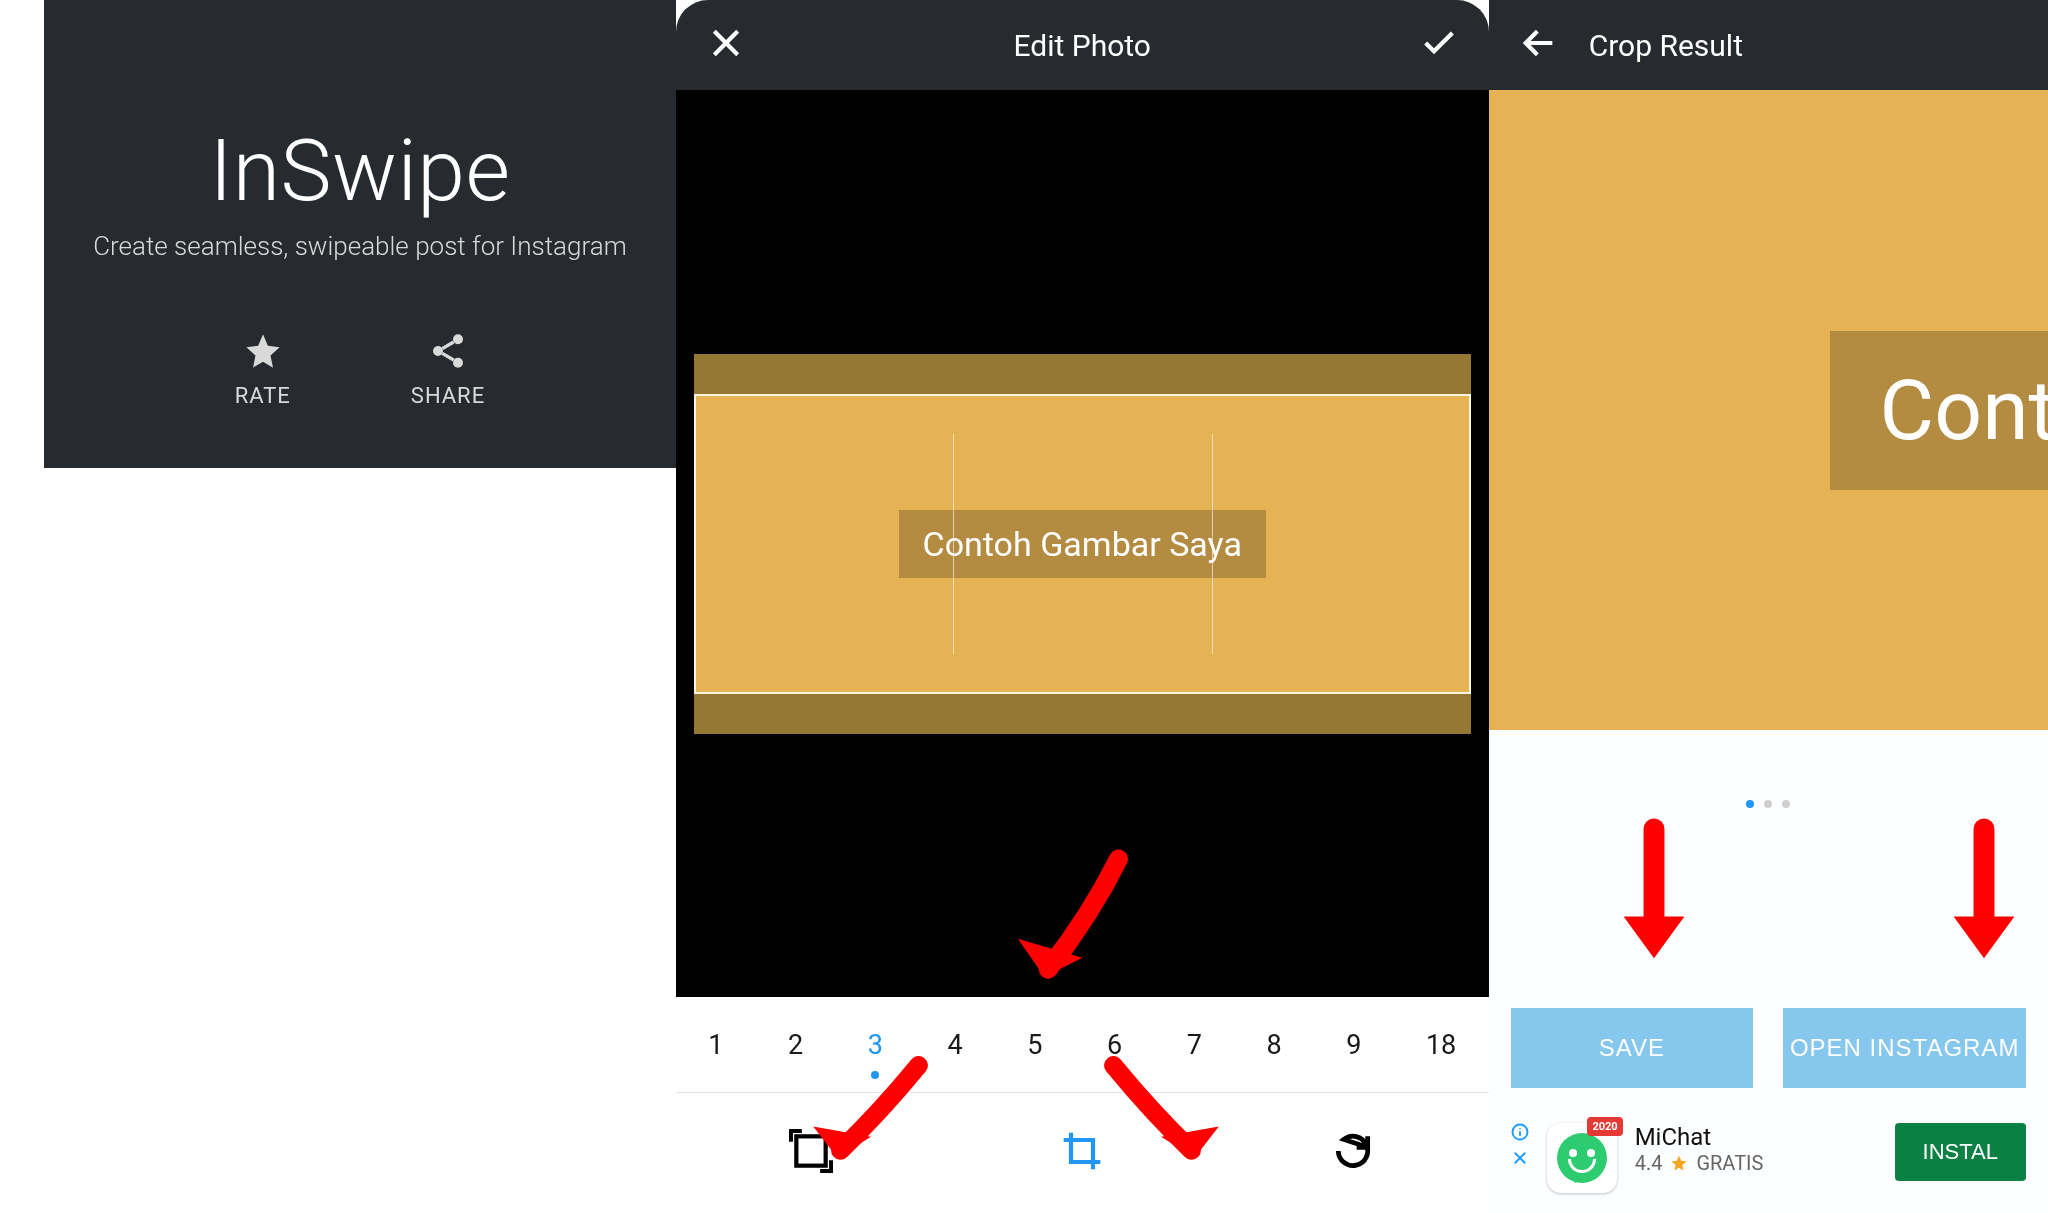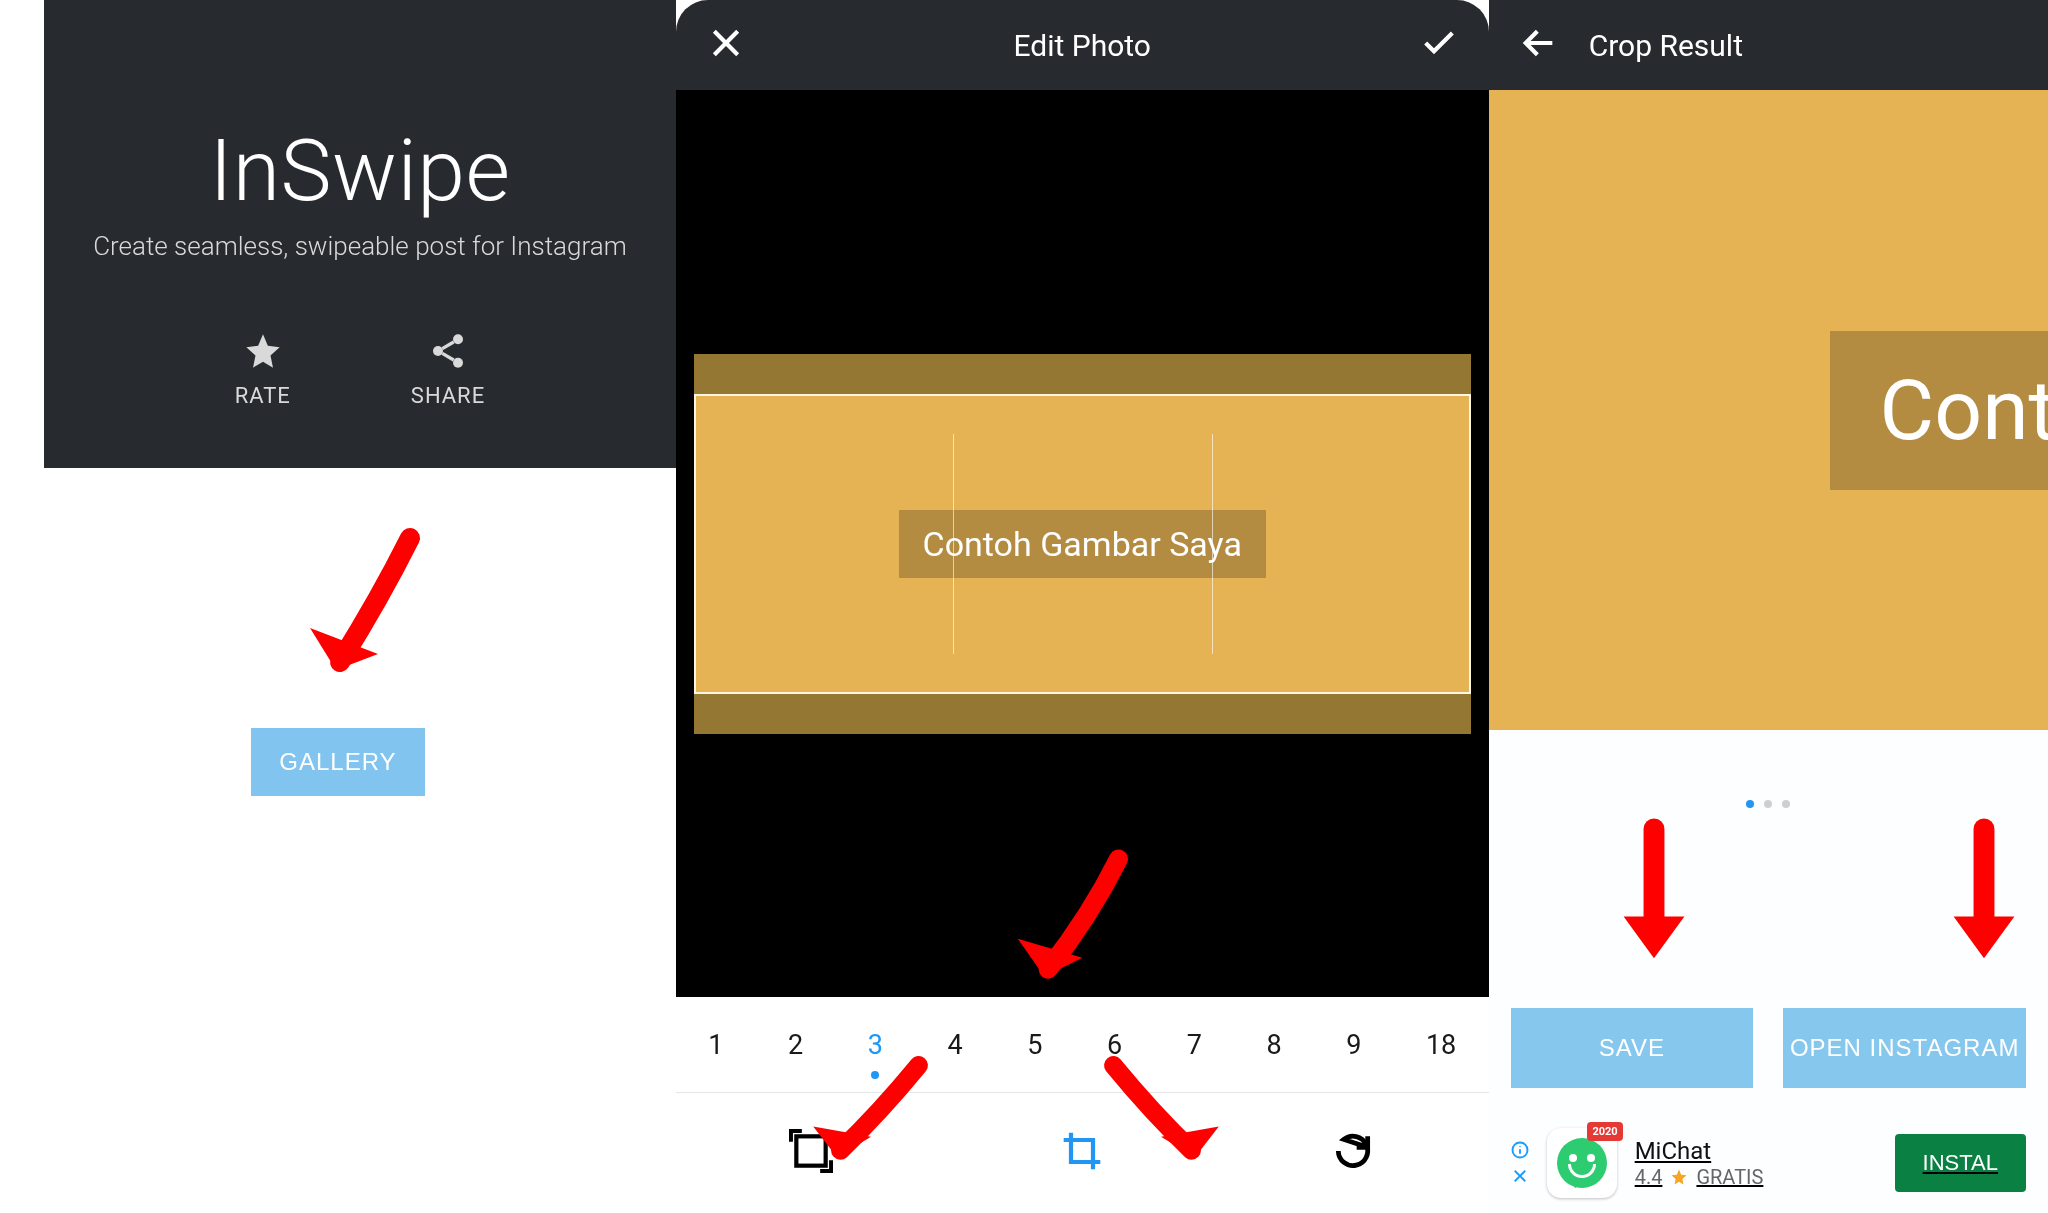--- a/index.html
+++ b/index.html
@@ -43,21 +43,21 @@
   .p3-header{background:#272a2f;height:90px;display:flex;align-items:center;gap:30px;padding:0 30px;color:#fff;}
   .p3-header-title{font-size:30px;}
   .p3-result{height:640px;background:#e6b354;display:flex;align-items:center;justify-content:flex-end;padding-right:0;position:relative;overflow:hidden;}
   .p3-banner{background:rgba(0,0,0,0.22);color:#fff;font-size:84px;padding:30px 0 30px 50px;margin-right:-8px;}
   .p3-lower{flex:1;background:#fdfeff;display:flex;flex-direction:column;align-items:center;position:relative;}
   .dots{display:flex;gap:10px;margin-top:70px;}
   .dots span{width:8px;height:8px;border-radius:50%;background:#cfcfcf;}
   .dots span.active{background:#2196f3;}
   .p3-cta-row{display:flex;gap:30px;margin-top:200px;width:100%;padding:0 22px;box-sizing:border-box;}
   .cta{flex:1;background:#86c7ee;color:#fff;font-size:24px;letter-spacing:1px;padding:26px 0;border:none;}
-  .ad-bar{position:absolute;bottom:10px;left:22px;right:22px;height:80px;display:flex;align-items:center;gap:18px;text-decoration:underline;}
+  .ad-bar{position:absolute;bottom:10px;left:22px;right:22px;height:80px;display:flex;align-items:flex-start;gap:18px;}
   .ad-meta{display:flex;flex-direction:column;justify-content:center;gap:8px;}
   .ad-meta svg{width:18px;height:18px;}
   .ad-icon{width:70px;height:70px;border-radius:14px;background:#fff;box-shadow:0 1px 3px rgba(0,0,0,0.25);display:flex;align-items:center;justify-content:center;position:relative;}
   .ad-bubble{width:50px;height:50px;border-radius:50%;background:#2ecc71;position:relative;}
   .ad-bubble::after{content:"";position:absolute;width:0;height:0;border:10px solid transparent;border-top-color:#2ecc71;bottom:-10px;left:8px;transform:rotate(12deg);}
   .ad-bubble .eye{position:absolute;width:8px;height:8px;background:#fff;border-radius:50%;top:16px;}
   .ad-bubble .eye.l{left:12px;} .ad-bubble .eye.r{right:12px;}
   .ad-bubble .mouth{position:absolute;width:22px;height:11px;border:3px solid #fff;border-top:none;border-radius:0 0 22px 22px;bottom:10px;left:11px;}
   .ad-badge{position:absolute;top:-6px;right:-6px;background:#e53935;color:#fff;font-size:11px;font-weight:700;padding:3px 5px;border-radius:4px;}
   .ad-text{flex:1;}
@@ -89,27 +89,20 @@
           <svg viewBox="0 0 24 24">
               <circle cx="18" cy="5" r="3"></circle>
               <circle cx="6" cy="12" r="3"></circle>
               <circle cx="18" cy="19" r="3"></circle>
               <path d="M8.6 10.6l6.8-4M8.6 13.4l6.8 4" stroke="#d9d9d9" stroke-width="2"></path>
             </svg>
           <span>SHARE</span>
         </div>
       </div>
     </div>
-    <div class="p1-bottom">
-      <svg class="arrow" style="left:270px;top:50px;width:200px;height:200px;" viewBox="0 0 100 100">
-        <path d="M70 10 Q55 40 35 72" stroke="#ff0000" stroke-width="10" fill="none" stroke-linecap="round"></path>
-        <path d="M20 55 L33 76 L54 68 Z" fill="#ff0000"></path>
-      </svg>
-      <button class="gallery-btn">GALLERY</button>
-    </div>
   </div>
 
   <div class="phone p2">
     <div class="p2-header">
       <div class="icon-btn">
         <svg viewBox="0 0 24 24">
             <path d="M5 5l14 14M19 5L5 19"></path>
           </svg>
       </div>
       <div class="p2-header-title">Edit Photo</div>

